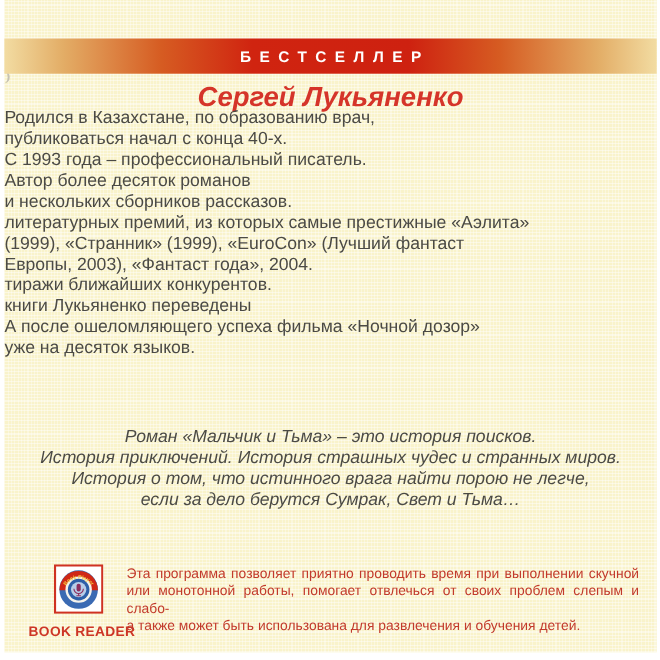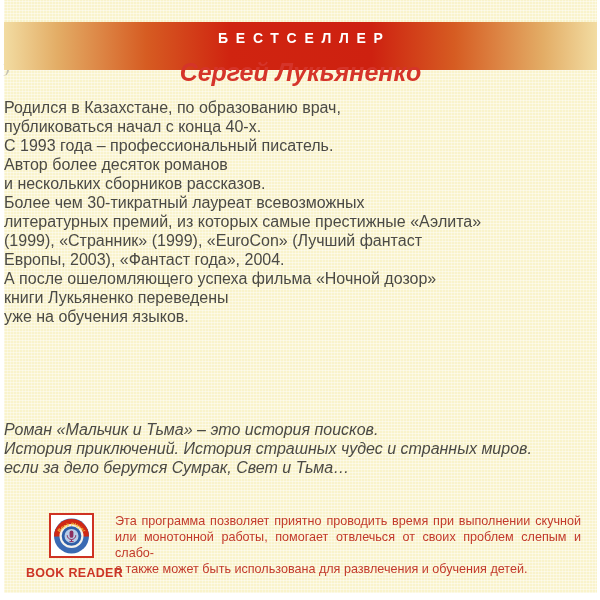--- a/index.html
+++ b/index.html
@@ -13,62 +13,62 @@
   .card {
     position: absolute;
     left: 4px; top: 0; right: 3px; bottom: 7px;
     background-color: #f9f3cb;
     background-image:
       repeating-linear-gradient(0deg, rgba(255,255,255,0.45) 0 1px, transparent 1px 3px),
       repeating-linear-gradient(90deg, rgba(255,255,255,0.35) 0 1px, transparent 1px 3px);
   }
   .banner {
     position: absolute;
-    left: 0; right: 0; top: 22px; height: 48px;
+    left: 0; right: 0; top: 35px; height: 32px;
     background: linear-gradient(90deg,
       #f2dca2 0%, #e3ad66 9%, #d65c22 24%,
       #d02410 38%, #ce2110 62%,
       #d65c22 76%, #e3ad66 91%, #f2dca2 100%);
   }
   .banner span {
     display: block;
     text-align: center;
     line-height: 33px;
     color: #ffffff;
     font-size: 14px;
     font-weight: bold;
     letter-spacing: 0.55em;
     text-indent: 0.55em;
   }
   .author {
     position: absolute;
     left: 0; right: 0; top: 58px;
-    margin: 0;
+    margin: 16px;
     text-align: center;
     font-size: 25px;
     font-weight: bold;
     font-style: italic;
     color: #d5342a;
   }
   .bio {
     position: absolute;
     left: 0; right: 0; top: 98px;
     text-align: left;
     font-size: 16px;
     line-height: 19px;
     color: #4b4a45;
   }
   .annotation {
     position: absolute;
     left: 0; right: 0; top: 388px;
+    text-align: center;
     font-size: 16px;
     line-height: 19px;
     font-style: italic;
     color: #4b4a45;
-    margin-top: 32px;
   }
   .logo-block {
     position: absolute;
     left: 22px; top: 513px;
     width: 90px;
     text-align: center;
   }
   .logo-square { display: inline-block; width: 45px; height: 45px; }
   .logo-caption {
     margin-top: 4px;
@@ -109,32 +109,33 @@
   </div>
 
   <h1 class="author">Сергей Лукьяненко</h1>
 
   <div class="bio">
       <div class="line">Родился в Казахстане, по образованию врач,</div>
       <div class="line">публиковаться начал с конца 40-х.</div>
       <div class="line">С 1993 года – профессиональный писатель.</div>
       <div class="line">Автор более десяток романов</div>
       <div class="line">и нескольких сборников рассказов.</div>
-      <div class="line">Более чем 30-тикратный лауреат всевозможных</div>
       <div class="line">литературных премий, из которых самые престижные «Аэлита»</div>
       <div class="line">(1999), «Странник» (1999), «EuroCon» (Лучший фантаст</div>
       <div class="line">Европы, 2003), «Фантаст года», 2004.</div>
+      <div class="line">тиражи ближайших конкурентов.</div>
+      <div class="line">книги Лукьяненко переведены</div>
       <div class="line">А после ошеломляющего успеха фильма «Ночной дозор»</div>
-      <div class="line">книги Лукьяненко переведены</div>
-      <div class="line">уже на обучения языков.</div>
+      <div class="line">уже на десяток языков.</div>
     </div>
 
   <div class="annotation">
       <div class="line">Роман «Мальчик и Тьма» – это история поисков.</div>
       <div class="line">История приключений. История страшных чудес и странных миров.</div>
+      <div class="line">История о том, что истинного врага найти порою не легче,</div>
       <div class="line">если за дело берутся Сумрак, Свет и Тьма…</div>
     </div>
 
   <div class="logo-block">
     <svg class="logo-square" viewBox="0 0 45 45" xmlns="http://www.w3.org/2000/svg">
       <rect x="1" y="1" width="43" height="43" fill="#ffffff" stroke="#cf3222" stroke-width="2"></rect>
       <circle cx="22.5" cy="23" r="17.5" fill="#3a6ab3"></circle>
       <path d="M5 23.5 A17.5 17.5 0 0 1 40 23.5 Z" fill="#d02815"></path>
       <circle cx="22.5" cy="23" r="12" fill="#f4f2ec"></circle>
       <circle cx="22.5" cy="23" r="9.8" fill="#2e5fa8"></circle>

